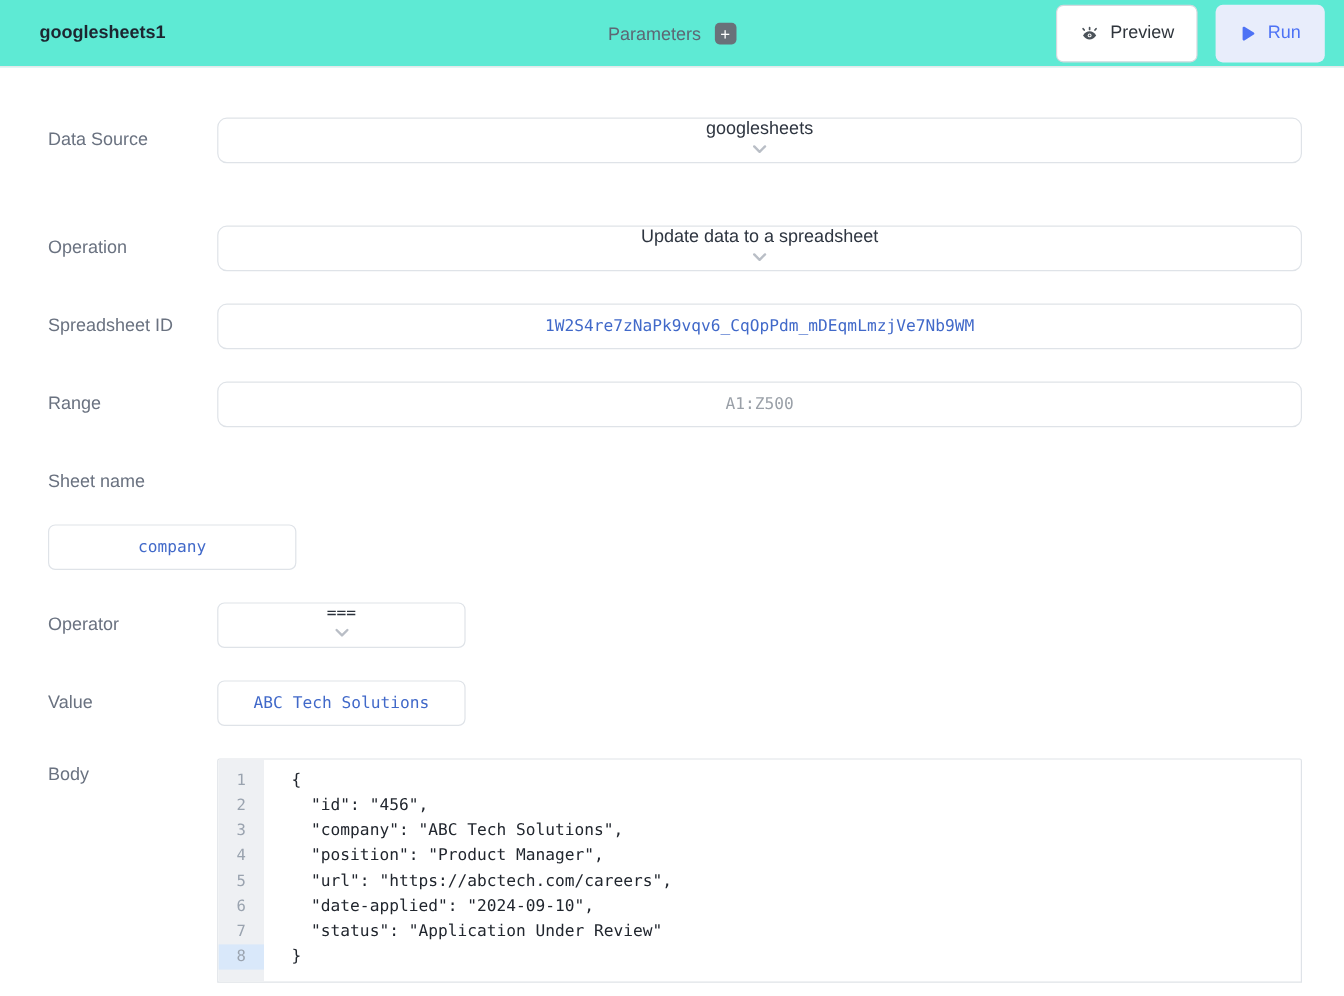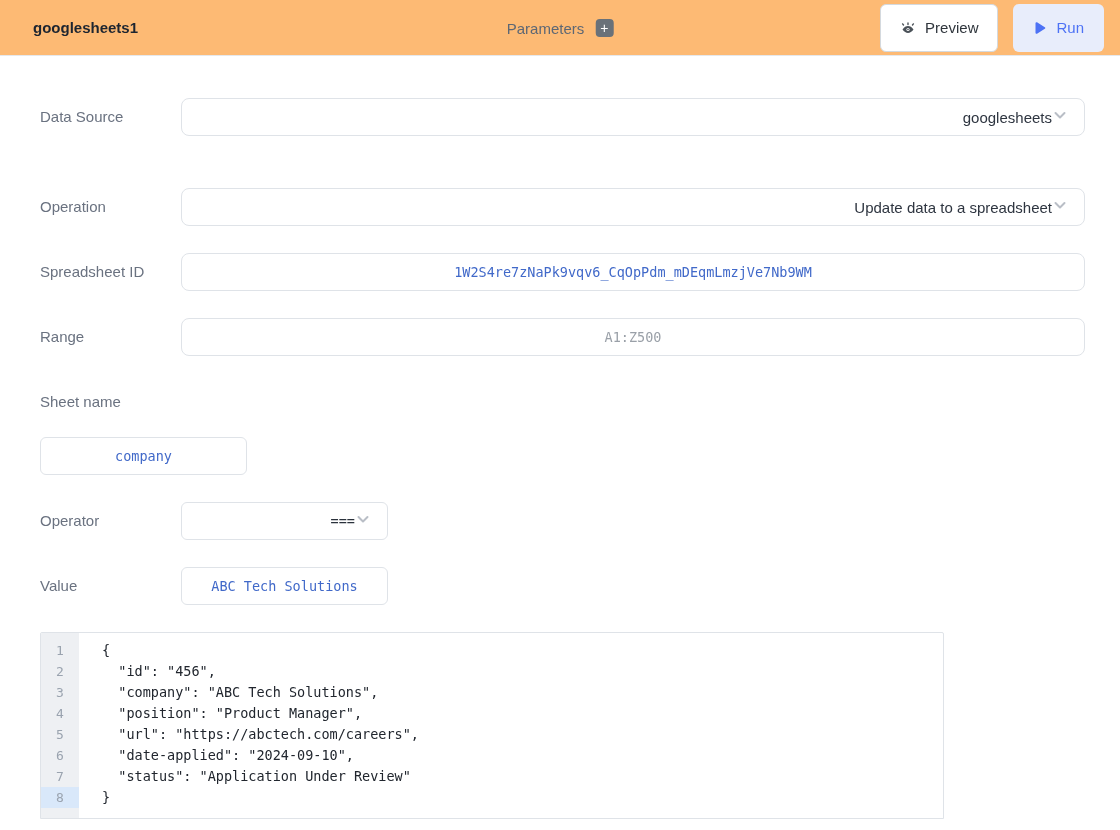--- a/index.html
+++ b/index.html
@@ -1,21 +1,21 @@
 <!DOCTYPE html>
 <html><head>
 <meta charset="utf-8">
 <style>
   * { margin:0; padding:0; box-sizing:border-box; }
   html,body { width:1120px; height:830px; overflow:hidden; background:#ffffff;
               font-family:"Liberation Sans", sans-serif; }
 
   
   .header { height:56px; border-bottom:1px solid #e6e8eb; display:flex; align-items:center;
-            padding:0 16px 0 33px; position:relative; background:#fdba74; }
+            padding:0 16px 0 33px; position:relative; background:#5eead4; }
   .query-title { font-size:15px; font-weight:600; color:#1d2530; }
   .params-wrap { position:absolute; left:50%; transform:translateX(-50%); display:flex;
                  align-items:flex-end; gap:11px; }
   .params-label { font-size:15px; color:#5d6774; }
   .plus-badge { width:18px; height:18px; background:#697179; border-radius:4px; color:#ffffff;
                 display:flex; align-items:center; justify-content:center; font-size:14px;
                 line-height:1; cursor:pointer; }
   .header-actions { margin-left:auto; display:flex; gap:8px; align-items:center; }
   .btn { height:48px; border-radius:6px; display:flex; align-items:center; gap:9px;
          font-size:15px; cursor:pointer; }
@@ -24,21 +24,21 @@
 
   
   .content { padding:42px 35px 0 40px; }
   .row { display:flex; margin-bottom:27px; }
   .row.gap-lg { margin-bottom:52px; }
   .row-label { width:141px; flex-shrink:0; padding-top:10px; font-size:15px; color:#6a7280; }
   .box { border:1px solid #dfe3e8; border-radius:8px; height:38px; display:flex;
          align-items:center; padding:0 16px; background:#fff;justify-content:center; }
   .box.wide { width:904px; }
   .box.narrow { width:207px; border-radius:6px; }
-  .box.select { justify-content:flex-end; cursor:pointer; }
+  .box.select { justify-content:space-between; cursor:pointer;flex-direction:column; }
   .sans-val { font-size:15px; color:#2e3540; }
   .mono { font-family:"DejaVu Sans Mono", monospace; font-size:13.5px; }
   .mono-blue { color:#4169c9; }
   .mono-dark { color:#2a313b; }
   .mono-ph { color:#9aa0a8; }
   .chev { flex-shrink:0; }
 
   
   .code-editor { width:904px; height:187px; border:1px solid #dfe3e8; border-radius:2px 2px 0 0;
                  display:flex; overflow:hidden; background:#fff; }
@@ -150,20 +150,21 @@
   </div>
 
   <div class="row">
     <div class="row-label">Value</div>
     <div class="box narrow">
       <span class="mono mono-blue">ABC Tech Solutions</span>
     </div>
   </div>
 
   <div class="row">
+    <div class="row-label body-label">Body</div>
     <div class="code-editor">
       <div class="gutter">
           <div class="ln">1</div>
           <div class="ln">2</div>
           <div class="ln">3</div>
           <div class="ln">4</div>
           <div class="ln">5</div>
           <div class="ln">6</div>
           <div class="ln">7</div>
           <div class="ln active">8</div>

